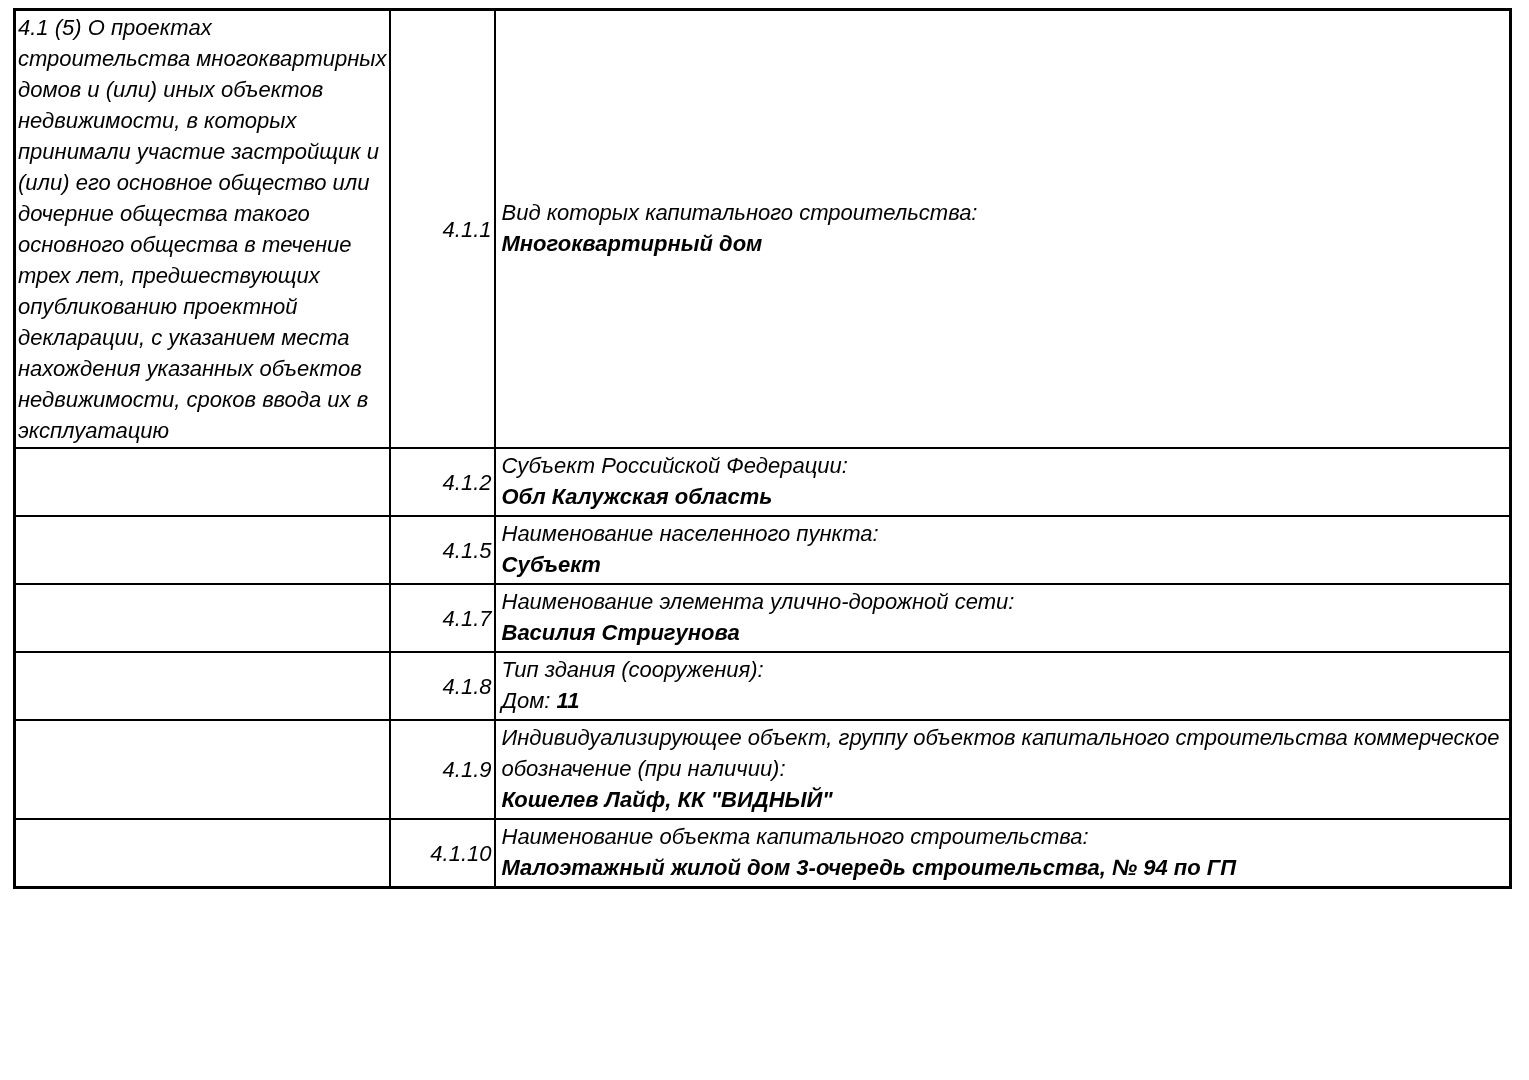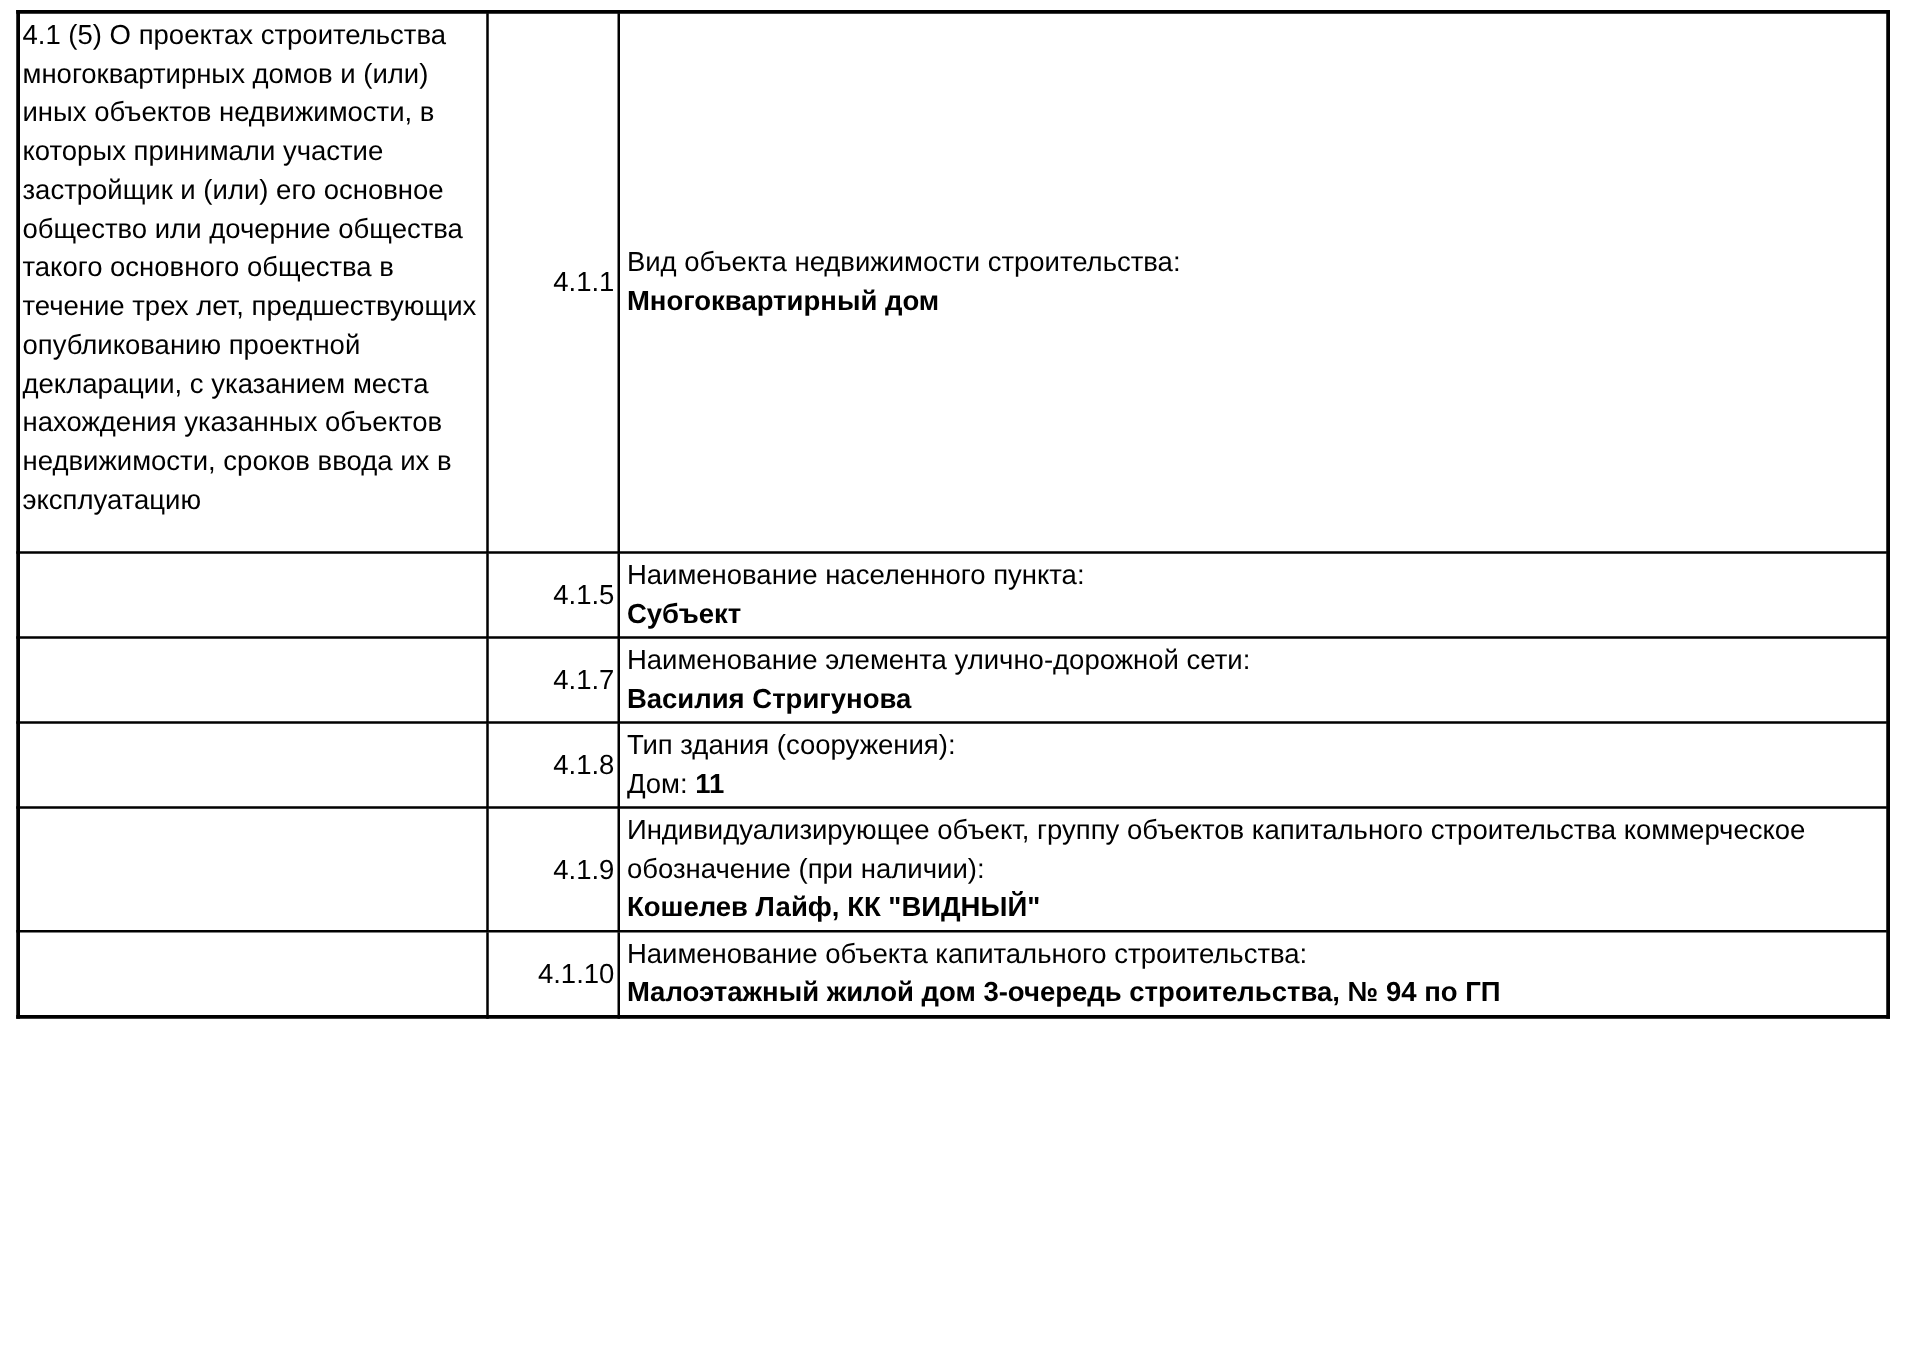--- a/index.html
+++ b/index.html
@@ -20,20 +20,21 @@
   }
   table.decl-table {
     position: absolute;
     left: 13px;
     top: 8px;
     border-collapse: collapse;
     table-layout: fixed;
     border: 3px solid #000000;
     font-size: 22px;
     line-height: 31px;
+    font-style: italic;
   }
   .col-desc    { width: 375px; }
   .col-num     { width: 105px; }
   .col-content { width: 1016px; }
   td {
     border: 2px solid #000000;
     overflow: hidden;
   }
   td.cell-desc {
     vertical-align: top;
@@ -63,25 +64,35 @@
       <col class="col-num">
       <col class="col-content">
     </colgroup>
     <tbody>
   <tr class="first-row">
     <td class="cell-desc">
       <div class="desc-text">4.1 (5) О проектах строительства многоквартирных домов и (или) иных объектов недвижимости, в которых принимали участие застройщик и (или) его основное общество или дочерние общества такого основного общества в течение трех лет, предшествующих опубликованию проектной декларации, с указанием места нахождения указанных объектов недвижимости, сроков ввода их в эксплуатацию</div>
     </td>
     <td class="cell-num">4.1.1</td>
     <td class="cell-content">
-      <div class="label-line">Вид объекта недвижимости строительства:</div>
+      <div class="label-line">Вид которых капитального строительства:</div>
       <div class="value-line"><span class="value-prefix"></span><span class="value-bold">Многоквартирный дом</span></div>
     </td>
   </tr>
 
+  <tr>
+    <td class="cell-desc">
+      <div class="desc-text"></div>
+    </td>
+    <td class="cell-num">4.1.2</td>
+    <td class="cell-content">
+      <div class="label-line">Субъект Российской Федерации:</div>
+      <div class="value-line"><span class="value-prefix"></span><span class="value-bold">Обл Калужская область</span></div>
+    </td>
+  </tr>
 
 
 
   <tr>
     <td class="cell-desc">
       <div class="desc-text"></div>
     </td>
     <td class="cell-num">4.1.5</td>
     <td class="cell-content">
       <div class="label-line">Наименование населенного пункта:</div>

